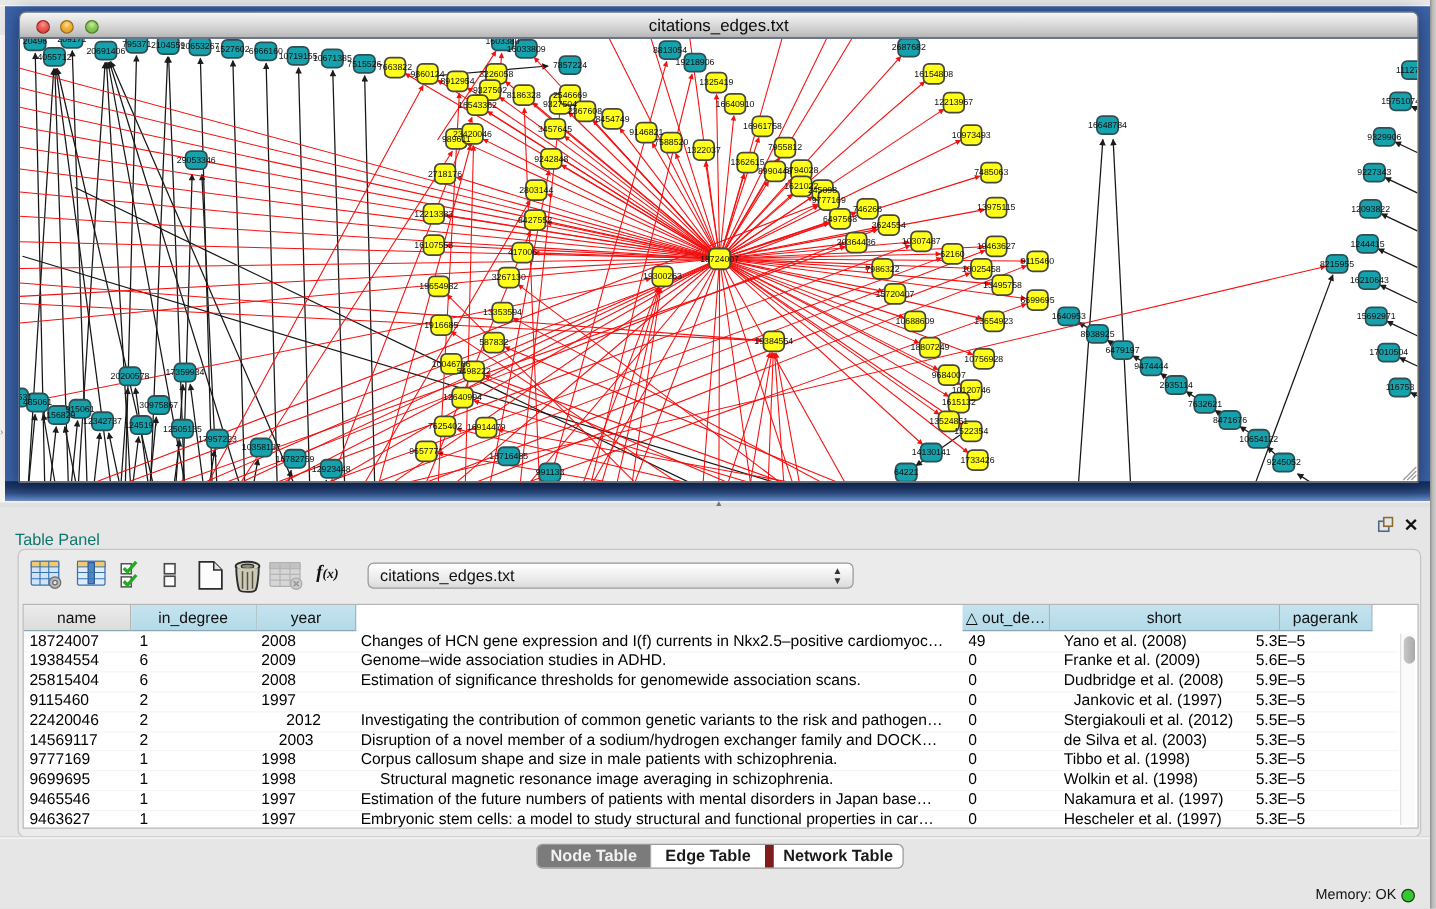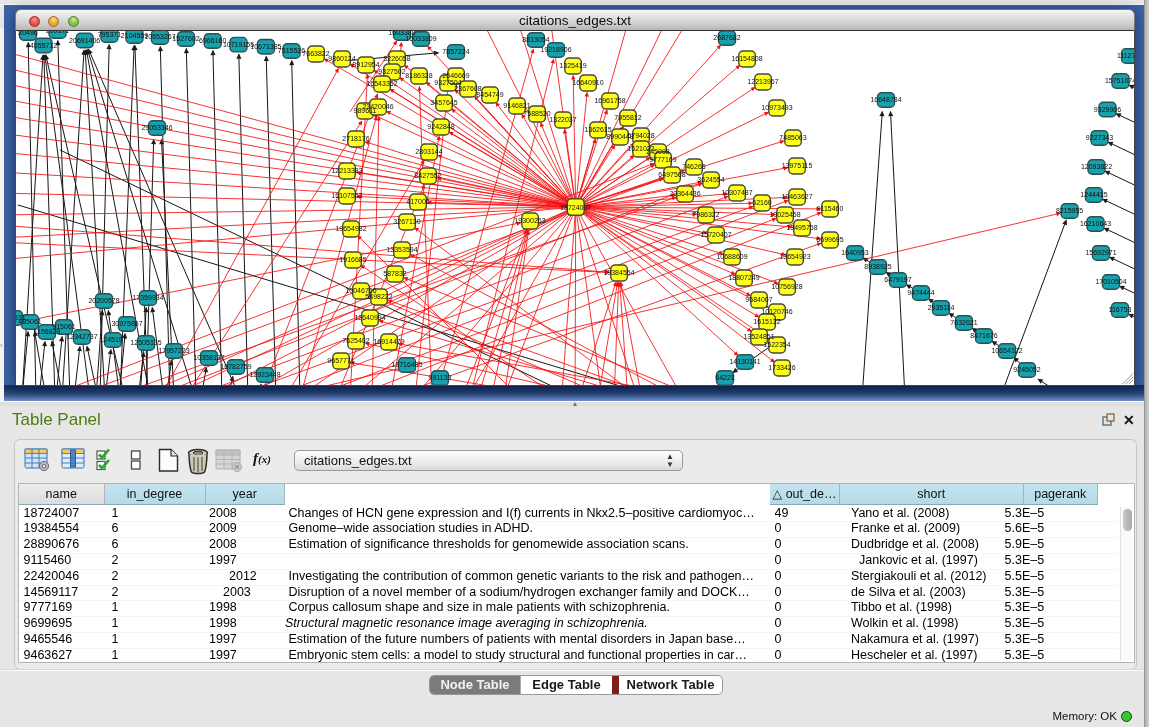--- a/index.html
+++ b/index.html
@@ -27,21 +27,21 @@
 #tl-y { left:31.5px; background:radial-gradient(circle at 50% 30%, #fbe099 0%, #f0b23e 40%, #dd9320 100%); border:1px solid #9e6c14; }
 #tl-g { left:51.5px; background:radial-gradient(circle at 50% 30%, #c8eca2 0%, #8ecb5a 40%, #6aac35 100%); border:1px solid #4e7d24; }
 #canvas { position:absolute; left:0; top:22px; width:1120px; height:355px; background:#fff; border-left:1px solid #444; border-right:1px solid #444; border-bottom:1px solid #444; overflow:hidden; }
 
 
 #divider { position:absolute; left:0; top:401px; width:1149px; height:5px; background:#e0e0e0; border-top:1px solid #f8f8f8; }
 #divider .grip { position:absolute; left:570px; top:0px; width:10px; height:4px; color:#777; font-size:7px; line-height:4px; text-align:center; }
 
 
 #tpanel { position:absolute; left:0; top:406px; width:1149px; height:321px; background:#e6e6e6; }
-#tpanel-title { position:absolute; left:12px; top:4px; font-size:17px; color:#4d7c0f; }
+#tpanel-title { position:absolute; left:12px; top:18px; font-size:13px; color:#0f766e; }
 #tp-close { position:absolute; left:1123px; top:6px; font-size:14px; font-weight:bold; color:#111; }
 #tp-float { position:absolute; left:1102px; top:7px; width:13px; height:13px; }
 
 #container { position:absolute; left:14px; top:33px; width:1123px; height:231px; background:#ebebeb; border:1px solid #c5c5c5; border-radius:6px; }
 
 
 #toolbar { position:absolute; left:4px; top:7px; height:28px; width:1100px; }
 .icon { position:absolute; top:0; }
 
 #combo { position:absolute; left:275px; top:3px; width:389px; height:21px; background:linear-gradient(#ffffff, #e8e8e8 70%, #dadada); border:1px solid #9a9a9a; border-radius:5px; font-size:13px; color:#111; line-height:19px; padding-left:9px; }
@@ -663,21 +663,21 @@
             <div style="left:4.5px;width:79px;">19384554</div>
             <div style="left:92.5px;width:95px;">6</div>
             <div style="left:190.0px;width:73px;">2009</div>
             <div style="left:269.5px;width:479px;">Genome–wide association studies in ADHD.</div>
             <div style="left:755.5px;width:64px;">0</div>
             <div style="left:832.0px;width:177px;">Franke et al. (2009)</div>
             <div style="left:985.5px;width:120px;">5.6E–5</div>
           </div>
 <div style="position:absolute;left:0;top:53.1px;width:1100px;height:1px;background:#f5f5f5;"></div>
 <div class="row" style="top:53.1px;">
-            <div style="left:4.5px;width:79px;">28890676</div>
+            <div style="left:4.5px;width:79px;">25815404</div>
             <div style="left:92.5px;width:95px;">6</div>
             <div style="left:190.0px;width:73px;">2008</div>
             <div style="left:269.5px;width:479px;">Estimation of significance thresholds for genomewide association scans.</div>
             <div style="left:755.5px;width:64px;">0</div>
             <div style="left:832.0px;width:177px;">Dudbridge et al. (2008)</div>
             <div style="left:985.5px;width:120px;">5.9E–5</div>
           </div>
 <div style="position:absolute;left:0;top:68.9px;width:1100px;height:1px;background:#f5f5f5;"></div>
 <div class="row" style="top:68.9px;">
             <div style="left:4.5px;width:79px;">9115460</div>
@@ -715,21 +715,21 @@
             <div style="left:269.5px;width:479px;">Corpus callosum shape and size in male patients with schizophrenia.</div>
             <div style="left:755.5px;width:64px;">0</div>
             <div style="left:832.0px;width:177px;">Tibbo et al. (1998)</div>
             <div style="left:985.5px;width:120px;">5.3E–5</div>
           </div>
 <div style="position:absolute;left:0;top:132.1px;width:1100px;height:1px;background:#f5f5f5;"></div>
 <div class="row" style="top:132.1px;">
             <div style="left:4.5px;width:79px;">9699695</div>
             <div style="left:92.5px;width:95px;">1</div>
             <div style="left:190.0px;width:73px;">1998</div>
-            <div style="left:266px;width:479px;font-style:italic;">Structural magnetic resonance image averaging in schizophrenia.</div>
+            <div style="left:285px;width:479px;">Structural magnetic resonance image averaging in schizophrenia.</div>
             <div style="left:755.5px;width:64px;">0</div>
             <div style="left:832.0px;width:177px;">Wolkin et al. (1998)</div>
             <div style="left:985.5px;width:120px;">5.3E–5</div>
           </div>
 <div style="position:absolute;left:0;top:147.9px;width:1100px;height:1px;background:#f5f5f5;"></div>
 <div class="row" style="top:147.9px;">
             <div style="left:4.5px;width:79px;">9465546</div>
             <div style="left:92.5px;width:95px;">1</div>
             <div style="left:190.0px;width:73px;">1997</div>
             <div style="left:269.5px;width:479px;">Estimation of the future numbers of patients with mental disorders in Japan base…</div>

